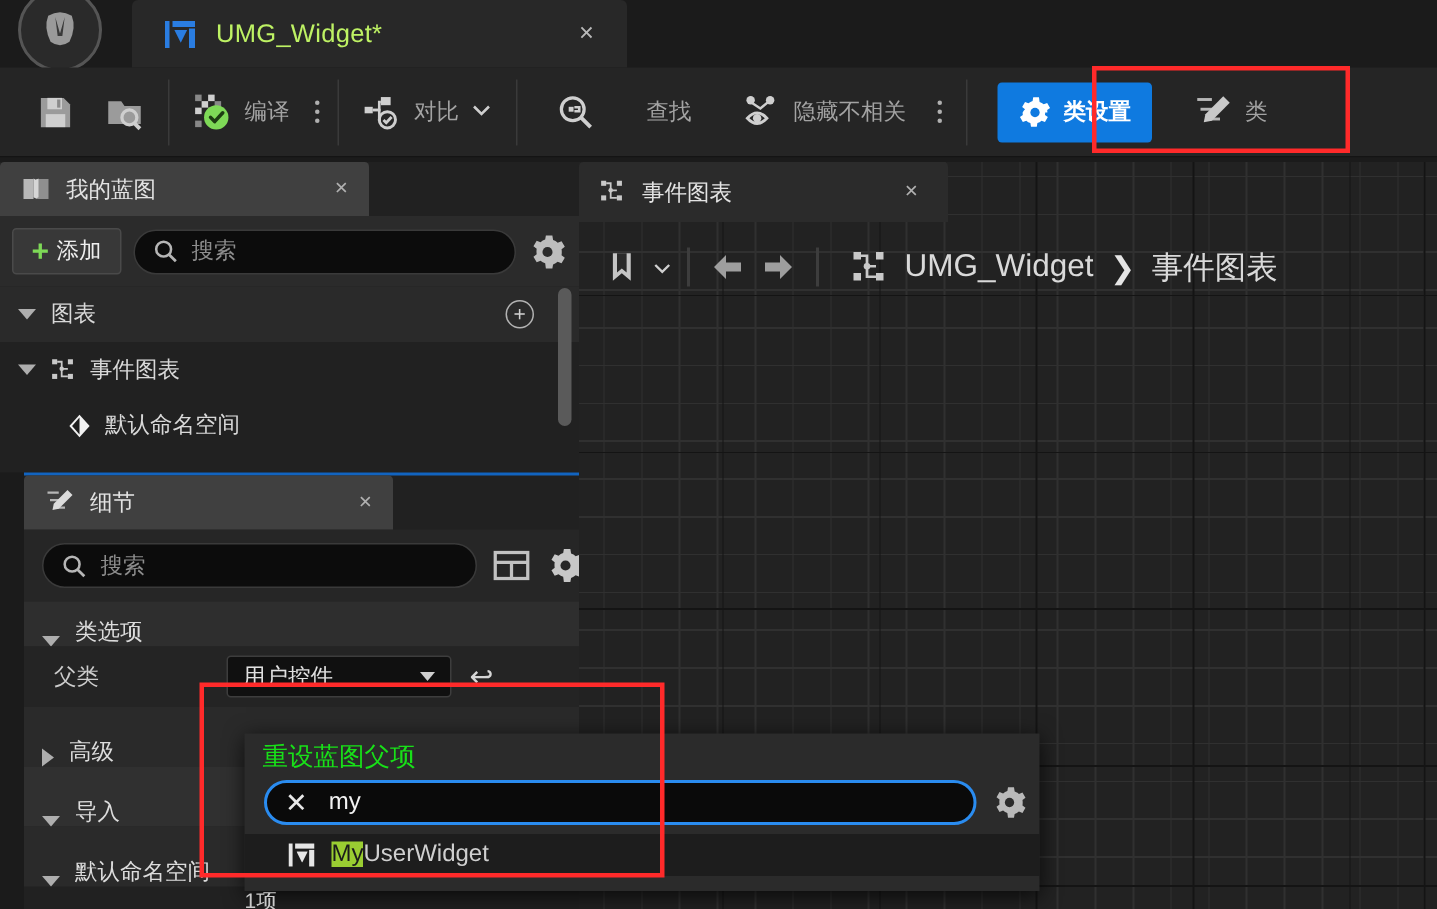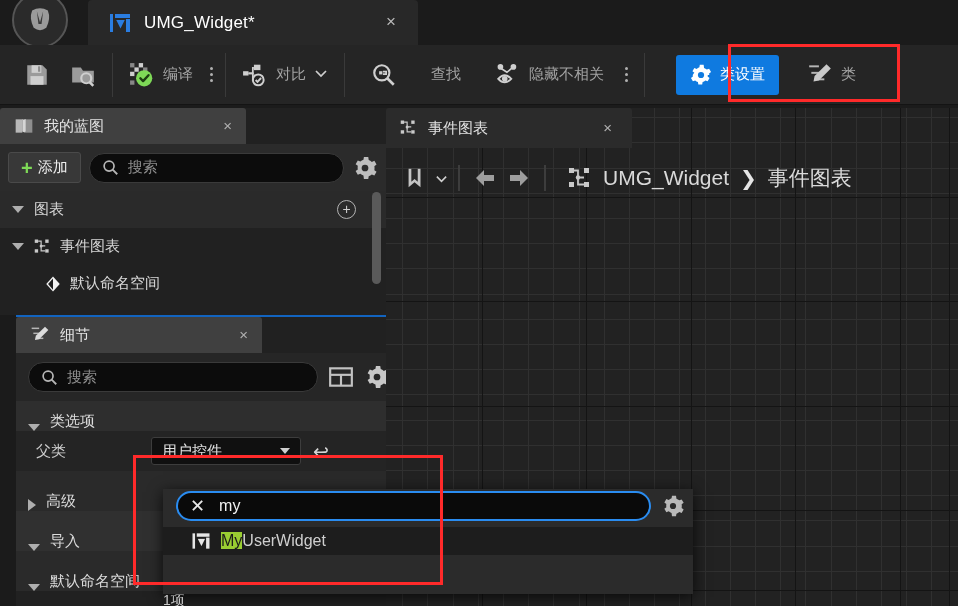--- a/index.html
+++ b/index.html
@@ -30,21 +30,21 @@
     overflow: hidden;
   }
   .doc-tab {
     position: absolute; left: 88px; top: 0; width: 330px; height: 45px;
     background: #282828;
     border-top-left-radius: 4px; border-top-right-radius: 4px;
     display: flex; align-items: center;
   }
   .doc-tab .umg-ico { margin-left: 22px; }
   .doc-tab .tab-title {
-    margin-left: 14px; font-size: 17px; color: #ffffff; letter-spacing: .2px;
+    margin-left: 14px; font-size: 17px; color: #bef264; letter-spacing: .2px;
   }
   .doc-tab .tab-close {
     position: absolute; right: 22px; top: 13px;
     font-size: 17px; color: #b9b9b9; cursor: pointer; line-height: 18px;
   }
 
   
   .umg-ico { width: 20px; height: 18px; position: relative; display:inline-block; }
   .umg-ico i {
     position: absolute; background: #2a7de1; display: block;
@@ -349,21 +349,21 @@
     </div>
 
     <div class="tb-kebab" style="margin-left:4px;">
         <b></b>
         <b></b>
         <b></b>
       </div>
 
     <div class="tb-sep" style="margin-left:10px;"></div>
 
-    <div class="tb-item tb-primary" style="margin-left:25px;">
+    <div class="tb-item tb-primary" style="margin-left:14px;font-weight:bold;">
       <span class="ic" style="width:22px;height:22px;">
         <svg viewBox="0 0 24 24">
           <path fill="#ffffff" d="M12 8.4a3.6 3.6 0 100 7.2 3.6 3.6 0 000-7.2zm9 3.6c0-.6-.05-1.2-.15-1.75l2.1-1.6-2.1-3.6-2.5 1a8.9 8.9 0 00-3-1.75L14.9.9h-4.2l-.45 2.7a8.9 8.9 0 00-3 1.75l-2.5-1-2.1 3.6 2.1 1.6A9.6 9.6 0 003 12c0 .6.05 1.2.15 1.75l-2.1 1.6 2.1 3.6 2.5-1a8.9 8.9 0 003 1.75l.45 2.7h4.2l.45-2.7a8.9 8.9 0 003-1.75l2.5 1 2.1-3.6-2.1-1.6c.1-.55.15-1.15.15-1.75z"></path>
           <circle cx="12" cy="12" r="3.4" fill="#0f7ae0"></circle>
         </svg>
       </span>
       <span class="lbl">类设置</span>
     </div>
 
     <div class="tb-item" style="margin-left:18px;">
@@ -573,20 +573,21 @@
             </svg>
         </span>
         <span class="bc">UMG_Widget</span>
         <span class="sepgt">❯</span>
         <span class="bc">事件图表</span>
       </div>
     </div>
   </div>
 
   <div id="reparent-popup">
+    <div class="rp-title">重设蓝图父项</div>
     <div class="rp-searchrow">
       <div class="rp-search">
         <span class="xbtn">✕</span>
         <span class="val">my</span>
       </div>
       <span class="gear-btn" style="width:24px;height:24px;">
         <svg viewBox="0 0 24 24">
             <path fill="#b9b9b9" d="M12 8.6a3.4 3.4 0 100 6.8 3.4 3.4 0 000-6.8zm8.8 3.4c0-.57-.05-1.13-.14-1.66l2-1.52-2-3.42-2.37.95a8.4 8.4 0 00-2.85-1.66L15 1.8h-4l-.43 2.57a8.4 8.4 0 00-2.85 1.66L5.35 5.08l-2 3.42 2 1.52c-.09.53-.14 1.09-.14 1.66s.05 1.13.14 1.66l-2 1.52 2 3.42 2.37-.95a8.4 8.4 0 002.85 1.66L11 22.2h4l.43-2.57a8.4 8.4 0 002.85-1.66l2.37.95 2-3.42-2-1.52c.09-.53.14-1.09.14-1.66z"></path>
             <circle cx="12" cy="12" r="3.1" fill="#2b2b2b"></circle>
           </svg>

